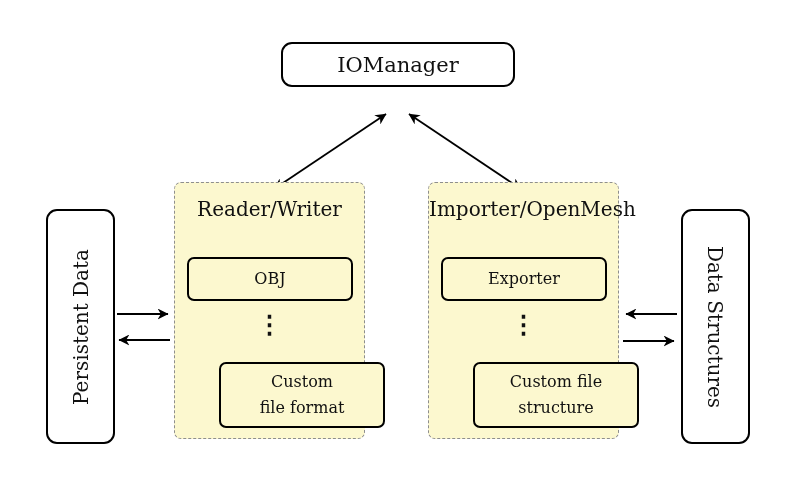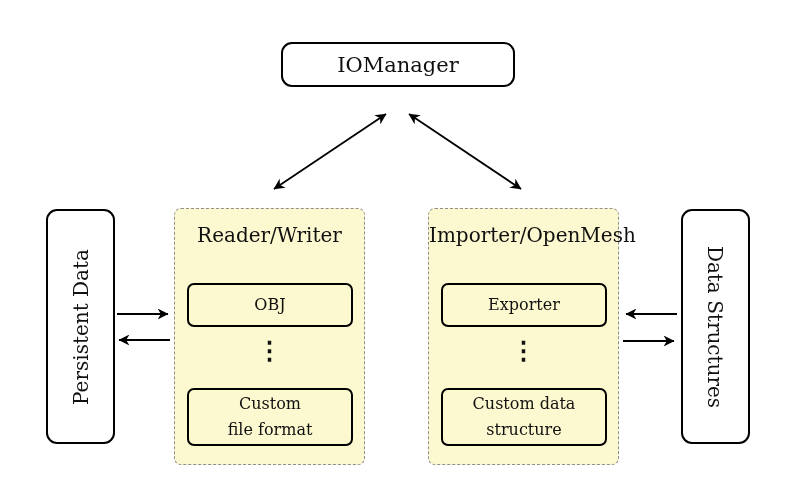--- a/index.html
+++ b/index.html
@@ -41,41 +41,41 @@
     display:flex;align-items:center;justify-content:center;
   }
   .vnode.left{left:46px;}
   .vnode.right{left:681px;}
   .vlbl{font-size:20px;white-space:nowrap;display:block;}
   .rot-ccw{transform:rotate(-90deg);}
   .rot-cw{transform:rotate(90deg);}
 
   .panel{
     position:absolute;
-    top:208px;width:191px;height:257px;
+    top:182px;width:191px;height:257px;
     background:var(--panel-fill);
     border:1.6px dashed var(--panel-border);
     border-radius:7px;
   }
   .panel-left{left:174px;}
   .panel-right{left:428px;}
   .panel-title{
     position:absolute;top:14px;left:0;right:0;
     text-align:center;font-size:20px;
   }
   .inner-node{
     position:absolute;left:12px;width:166px;
     background:var(--panel-fill);
     border:2.5px solid var(--node-border);
     border-radius:7px;
     display:flex;flex-direction:column;align-items:center;justify-content:center;
     font-size:16px;line-height:26px;text-align:center;
   }
   .inner-top{top:74px;height:44px;}
-  .inner-bottom{top:179px;height:58px;}
+  .inner-bottom{top:179px;height:66px;margin-left:32px;}
   .ellipsis{
     position:absolute;left:0;right:0;top:128px;
     text-align:center;
     font-size:25px;font-weight:bold;line-height:28px;
     letter-spacing:0;
   }
 </style>
 </head>
 <body>
 
@@ -119,18 +119,18 @@
     </div>
   </div>
 
   <div class="panel panel-right">
     <div class="panel-title">Importer/OpenMesh</div>
     <div class="inner-node inner-top">
       <span>Exporter</span>
     </div>
     <div class="ellipsis">⋮</div>
     <div class="inner-node inner-bottom">
-      <span>Custom data</span>
+      <span>Custom file</span>
       <span>structure</span>
     </div>
   </div>
 
 </div>
 
 </body></html>

